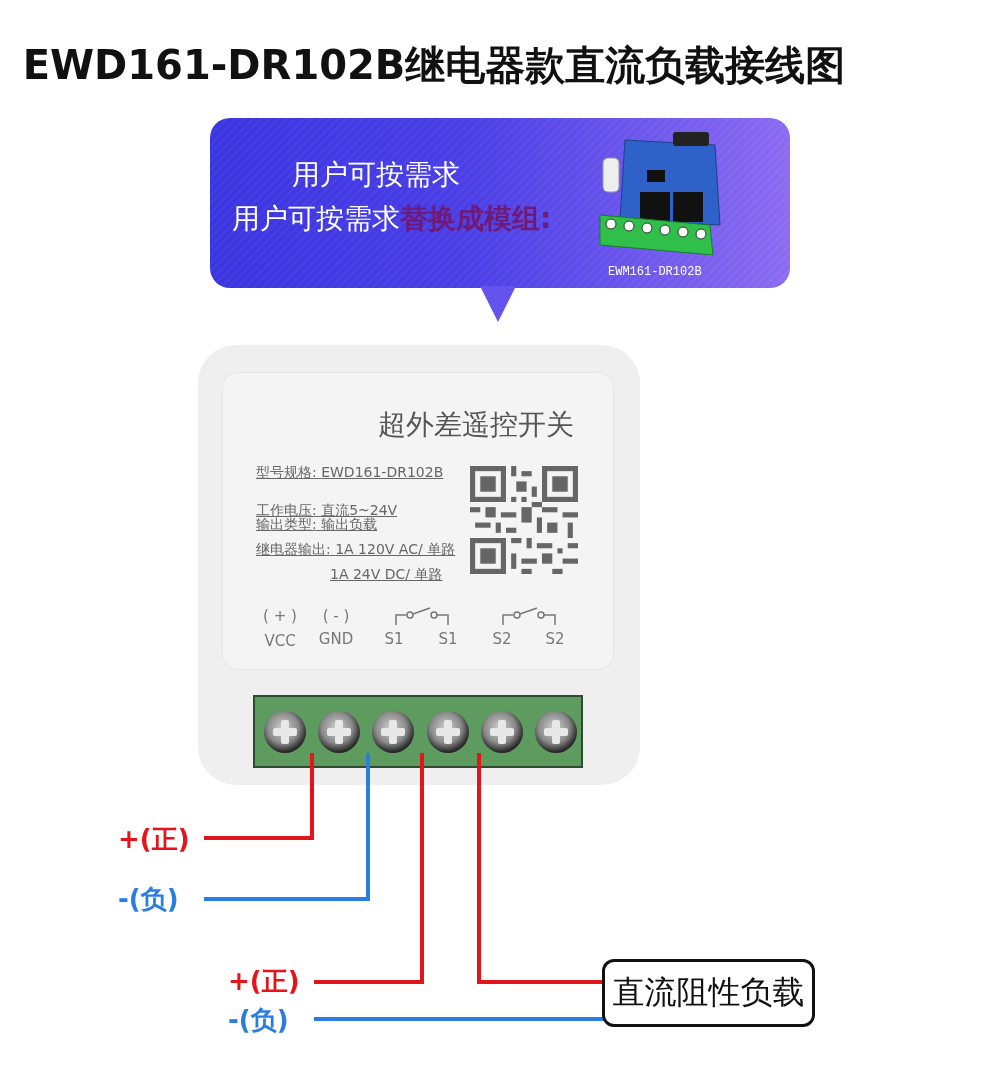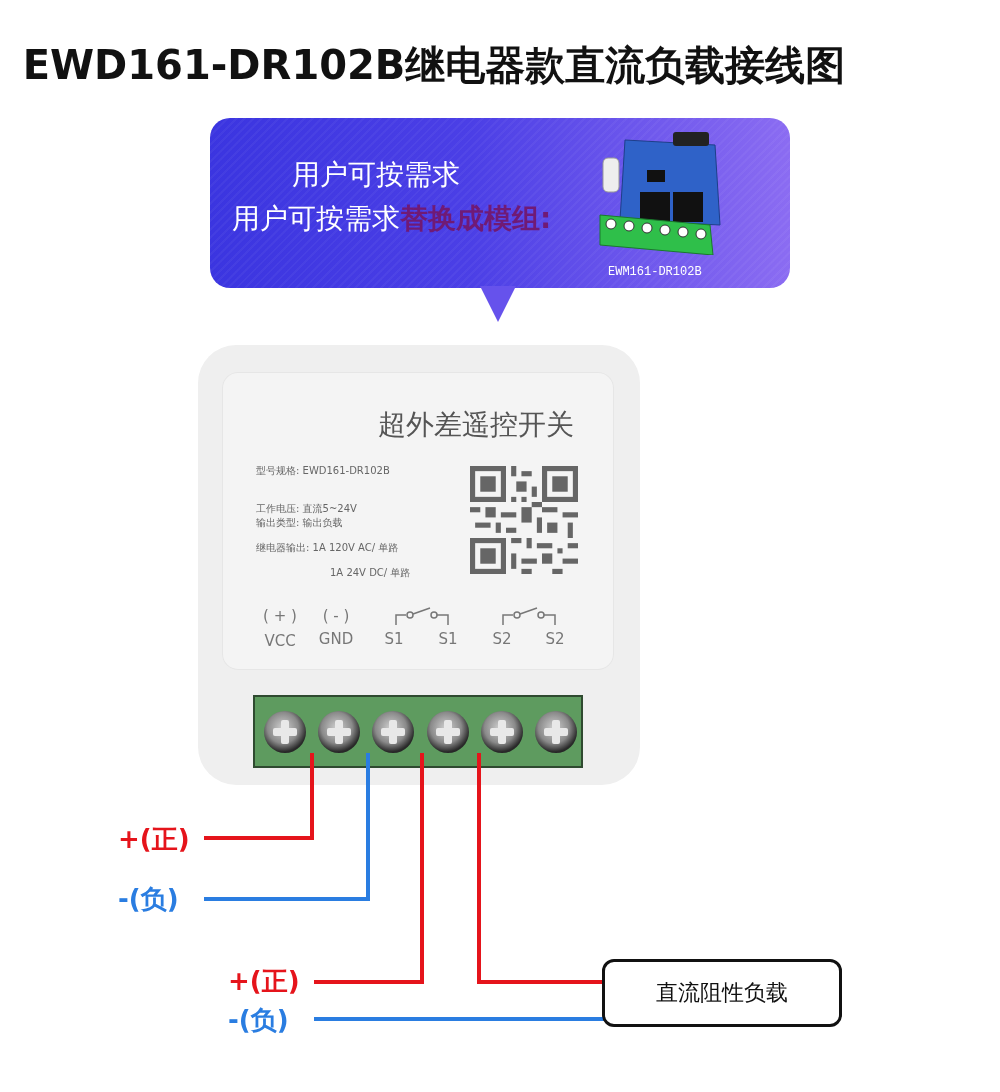--- a/index.html
+++ b/index.html
@@ -10,34 +10,34 @@
   .banner::after { content: ""; position: absolute; inset: 0; background: repeating-linear-gradient(135deg, rgba(255,255,255,0.04) 0 2px, transparent 2px 6px); }
   .banner-tail { position: absolute; left: 480px; top: 286px; width: 0; height: 0; border-left: 18px solid transparent; border-right: 18px solid transparent; border-top: 36px solid #6652ec; }
   .banner-line1 { position: absolute; left: 292px; top: 156px; font-size: 28px; color: #fff; z-index: 2; }
   .banner-line2 { position: absolute; left: 232px; top: 200px; font-size: 28px; color: #fff; z-index: 2; white-space: nowrap; }
   .banner-line2 .hl { color: #701a75; font-weight: bold; }
   .module { position: absolute; left: 595px; top: 130px; width: 130px; height: 125px; z-index: 2; }
   .module-label { position: absolute; left: 608px; top: 265px; font-size: 12px; color: #fff; z-index: 2; font-family: Liberation Mono, monospace; }
   .device { position: absolute; left: 198px; top: 345px; width: 442px; height: 440px; border-radius: 38px; background: #efefef; }
   .panel { position: absolute; left: 222px; top: 372px; width: 392px; height: 298px; border-radius: 16px; background: #f4f4f4; box-shadow: inset 0 0 0 1px #e6e6e6; }
   .dev-name { position: absolute; left: 378px; top: 406px; font-size: 28px; color: #555; }
-  .spec { position: absolute; left: 256px; font-size: 10px; color: #666; white-space: nowrap; }
+  .spec { position: absolute; left: 256px; font-size: 14px; color: #666; white-space: nowrap; text-decoration: underline; }
   .qr { position: absolute; left: 470px; top: 466px; width: 108px; height: 108px; }
   .term-lbl { position: absolute; font-size: 15px; color: #777; text-align: center; }
   .block { position: absolute; left: 253px; top: 695px; width: 330px; height: 73px; background: #5e9b5f; border: 2px solid #2f4a30; }
   .screw { position: absolute; top: 14px; width: 42px; height: 42px; border-radius: 50%; background: radial-gradient(circle at 45% 40%, #d0d0d0 0%, #8a8a8a 45%, #2a2a2a 70%, #101010 100%); }
   .screw::before { content: ""; position: absolute; left: 17px; top: 9px; width: 8px; height: 24px; background: #e8e8e8; border-radius: 2px; }
   .screw::after { content: ""; position: absolute; left: 9px; top: 17px; width: 24px; height: 8px; background: #e8e8e8; border-radius: 2px; }
   .wire { position: absolute; }
   .red { background: #e5141b; }
   .blue { background: #2a7de1; }
   .wlabel { position: absolute; font-size: 26px; font-weight: bold; white-space: nowrap; }
   .wlabel.red-t { color: #e5141b; }
   .wlabel.blue-t { color: #2a7de1; }
-  .load { position: absolute; left: 602px; top: 959px; width: 240px; height: 68px; border: 3px solid #111; border-radius: 12px; background: #fff; font-size: 22px; color: #111; display: flex; align-items: center; justify-content: center; }
+  .load { position: absolute; left: 602px; top: 959px; width: 213px; height: 68px; border: 3px solid #111; border-radius: 12px; background: #fff; font-size: 32px; color: #111; display: flex; align-items: center; justify-content: center; }
 </style>
 </head>
 <body>
 
 <div class="title">EWD161-DR102B继电器款直流负载接线图</div>
 
 <div class="banner"></div>
 <div class="banner-tail"></div>
 <div class="banner-line1">用户可按需求</div>
 <div class="banner-line2"><span>用户可按需求</span><span class="hl">替换成模组:</span></div>

